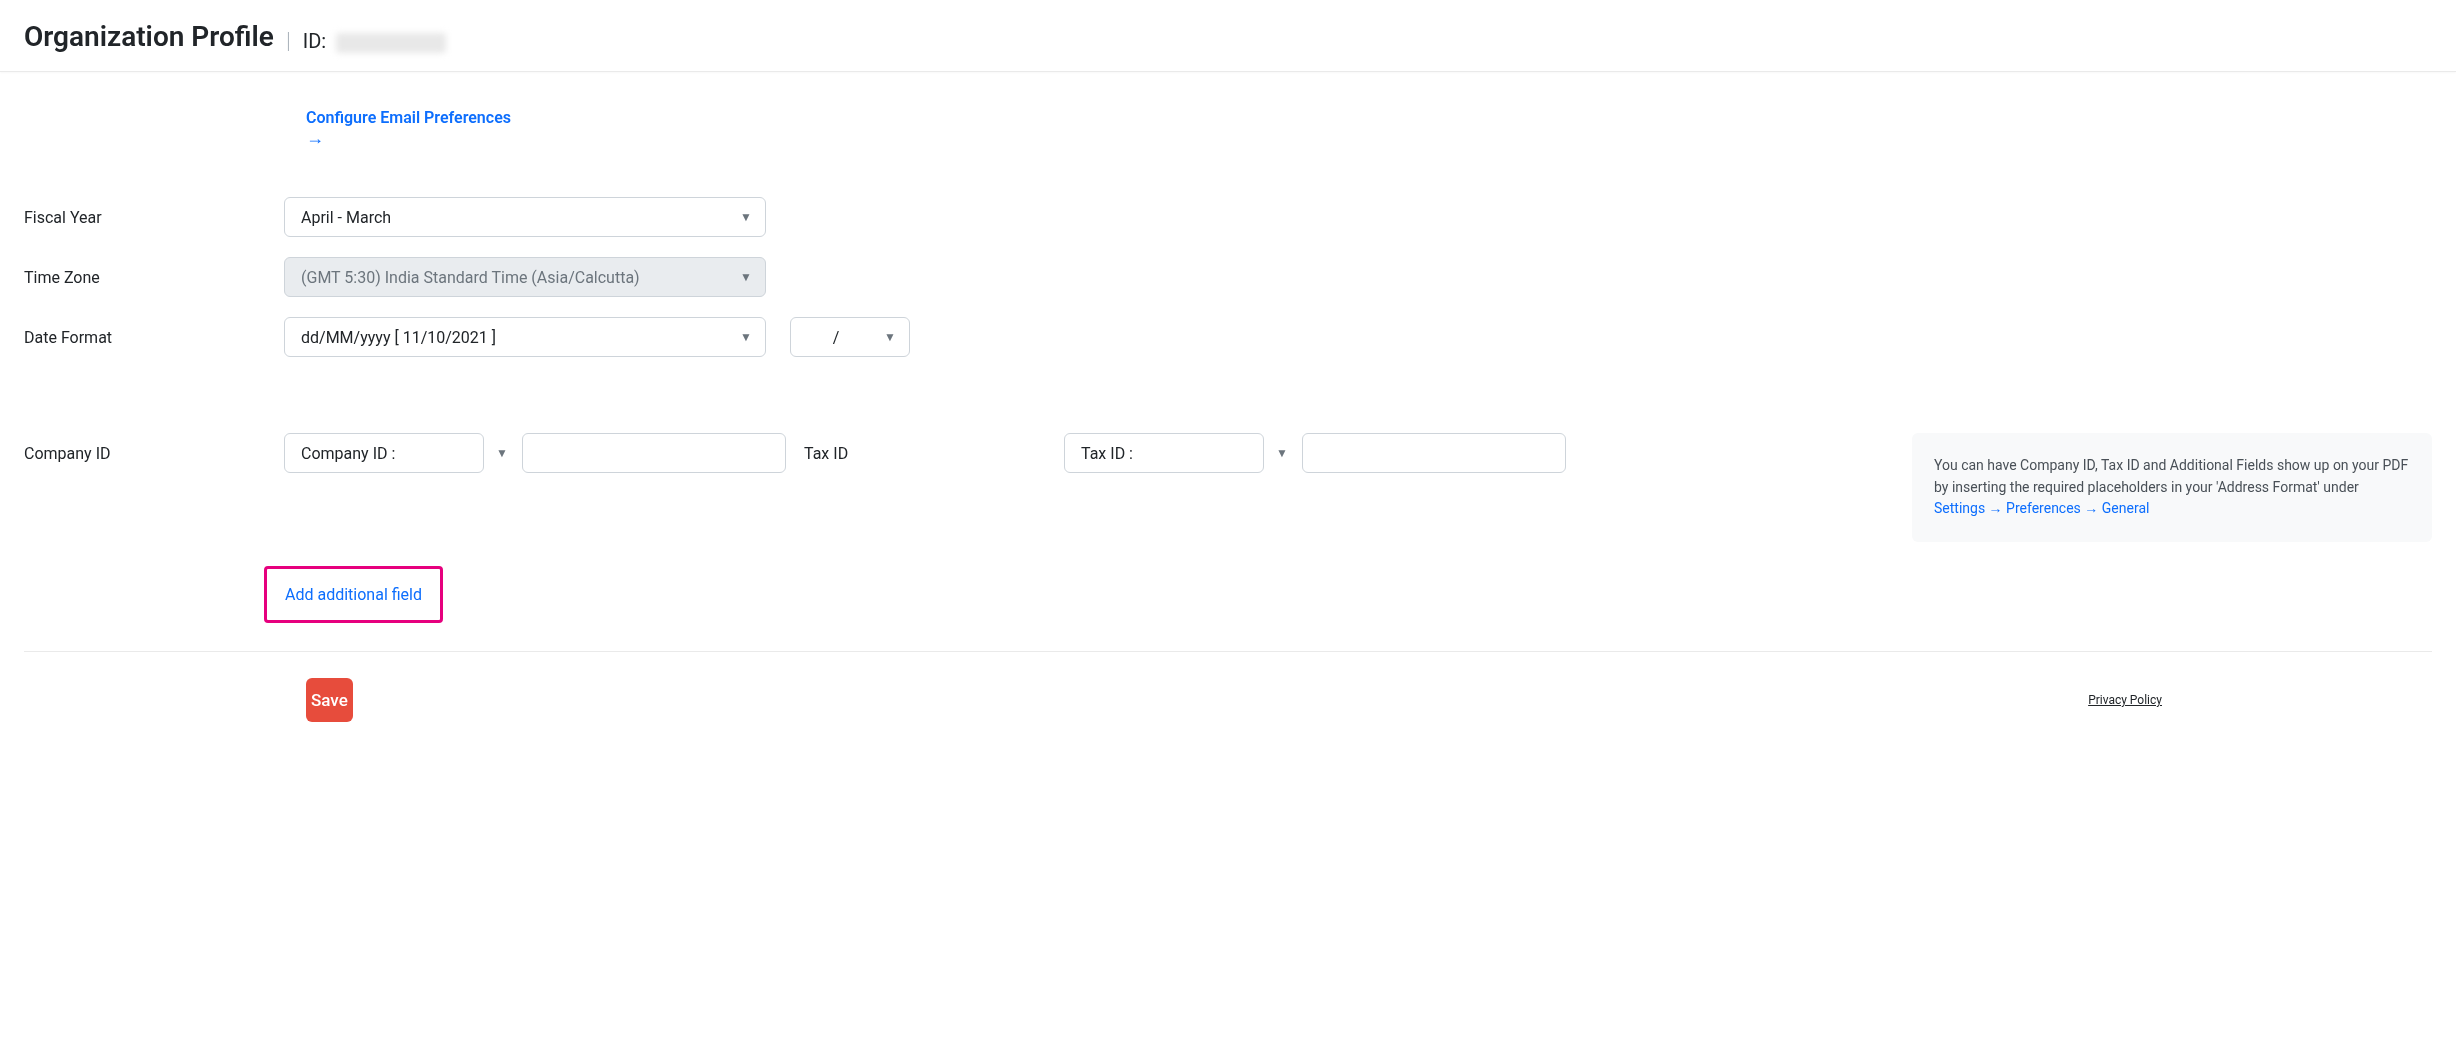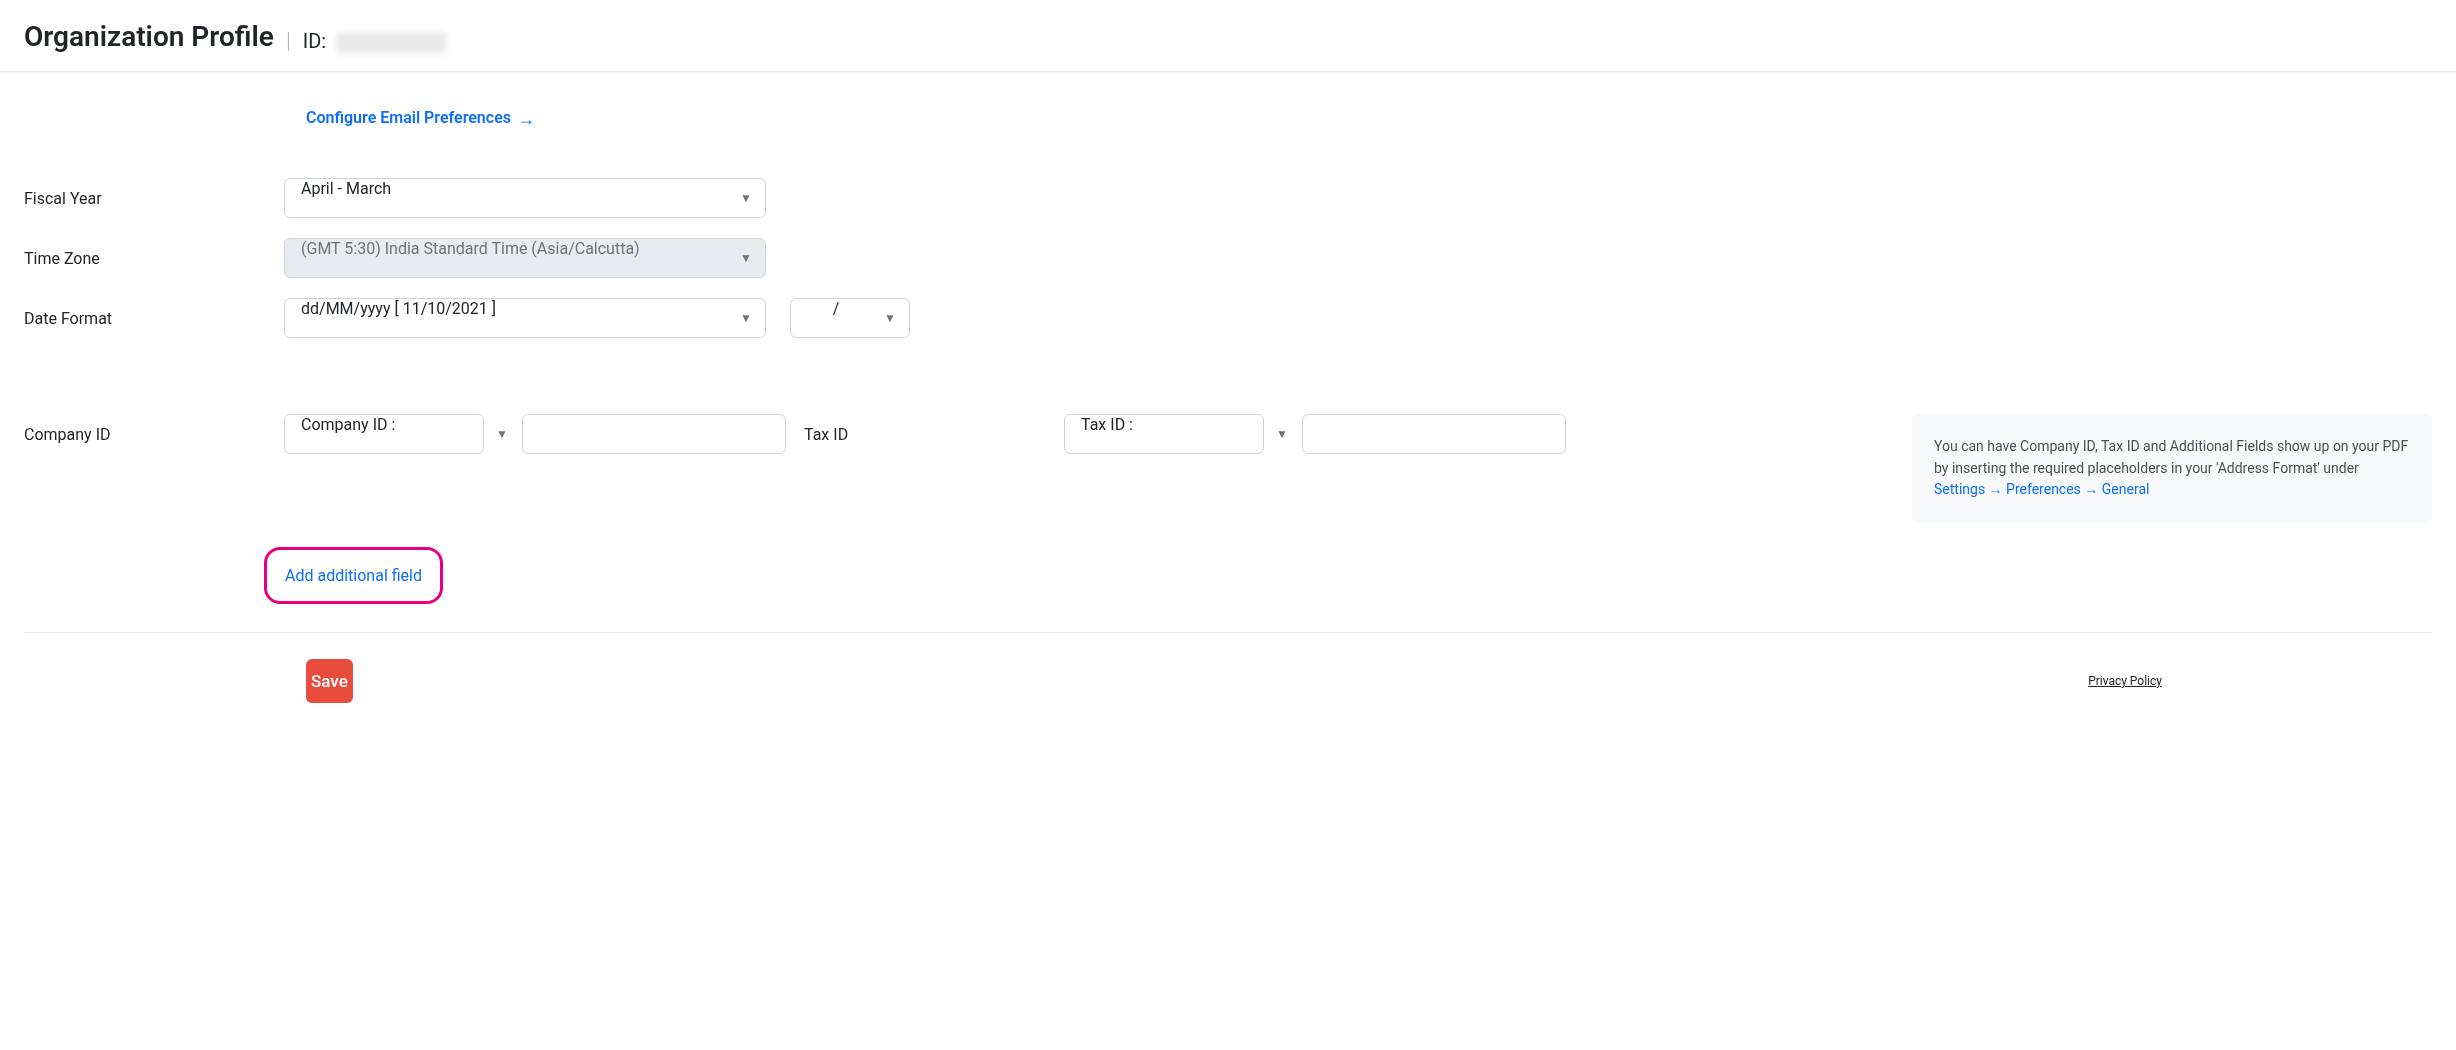--- a/index.html
+++ b/index.html
@@ -25,30 +25,30 @@
       margin-left: 2px;
     }
 
     .content { padding: 0 24px; }
     .form-row { display: flex; align-items: center; min-height: 40px; margin-bottom: 20px; }
     .form-label { width: 260px; font-size: 16px; color: #212529; flex-shrink: 0; padding-top: 8px; }
     .form-row .form-label { padding-top: 0; }
     .form-controls { display: flex; gap: 24px; align-items: flex-start; flex: 1; }
 
     .link-row { margin: 36px 0 48px 282px; }
-    .arrow-link { color: #0d6efd; font-weight: 600; font-size: 16px; text-decoration: none; display: inline-flex; align-items: flex-start; gap: 6px; cursor: pointer; }
+    .arrow-link { color: #0d6efd; font-weight: 600; font-size: 16px; text-decoration: none; display: inline-flex; align-items: flex-start; cursor: pointer; flex-direction: column; }
     .arrow-link .arrow-icon { font-size: 18px; }
 
     .select-wrap { position: relative; display: inline-block; }
     .select {
       height: 40px; min-width: 120px;
       padding: 0 48px 0 16px;
       border: 1px solid #ced4da; border-radius: 6px;
       background: #fff; font-size: 16px; color: #212529;
-      display: inline-flex; cursor: pointer;
+      display: inline-flex; align-items: center; cursor: pointer;
     }
     .select.w-lg { width: 482px; }
     .select.w-sm { width: 200px; }
     .select.w-xs { width: 90px; justify-content: center; padding-left: 20px; }
     .select.disabled { background: #e9ecef; color: #6c757d; }
     .select .chev {
       position: absolute; right: 14px; top: 50%; transform: translateY(-50%);
       color: #6c757d; pointer-events: none; font-size: 12px;
     }
 
@@ -74,21 +74,21 @@
     .ids-section { display: flex; align-items: flex-start; }
     .ids-left { display: flex; flex-direction: row; gap: 18px; }
     .ids-row { display: flex; align-items: center; }
     .ids-row .form-label-inline { width: 260px; font-size: 16px; }
     .ids-row .select { margin-right: 38px; }
 
     .add-field-wrap {
       display: inline-block;
       margin: 24px 0 0 240px;
       border: 3px solid #e6007e;
-      border-radius: 16px;
+      border-radius: 4px;
       padding: 16px 18px;
     }
     .add-field-link { color: #0d6efd; font-size: 16px; text-decoration: none; cursor: pointer; }
 
     .divider { border: none; border-top: 1px solid #eaeaea; margin: 28px 0 26px; }
 
     .footer-row { display: flex; align-items: center; padding: 0 0 24px; }
     .btn-save {
       margin-left: 282px;
       background: #e74c3c; color: #fff;

